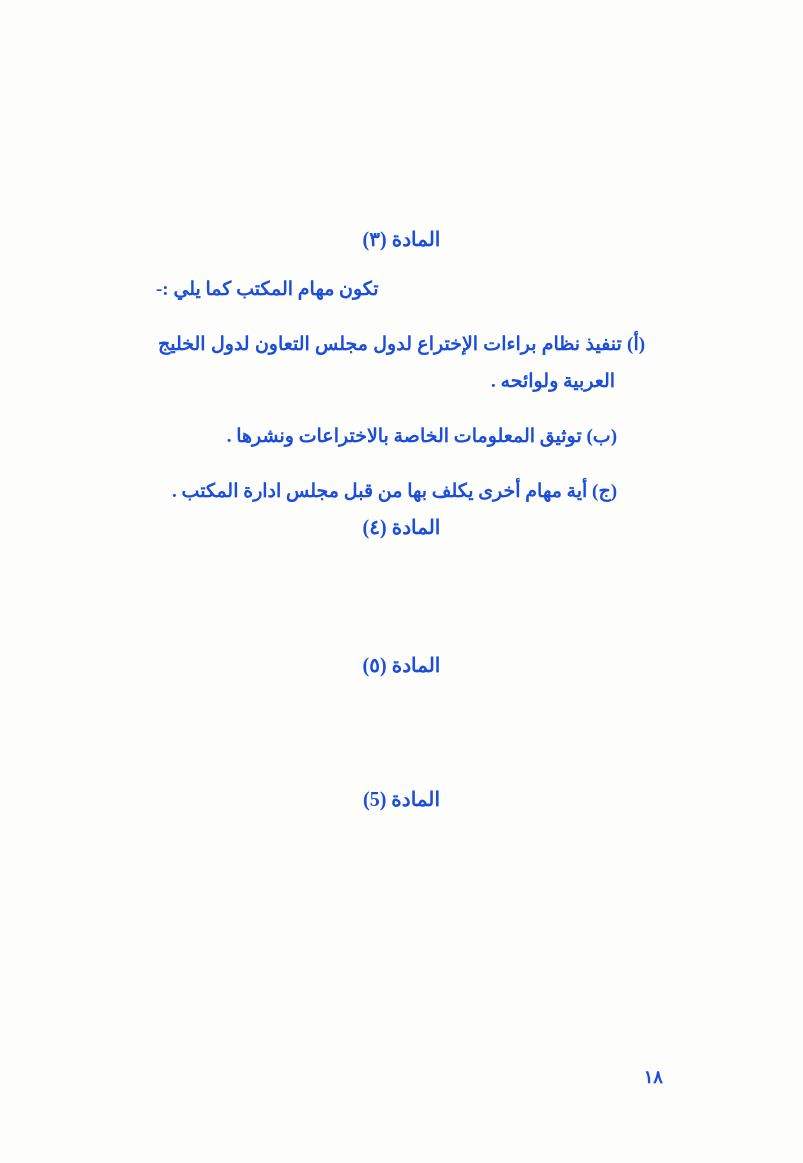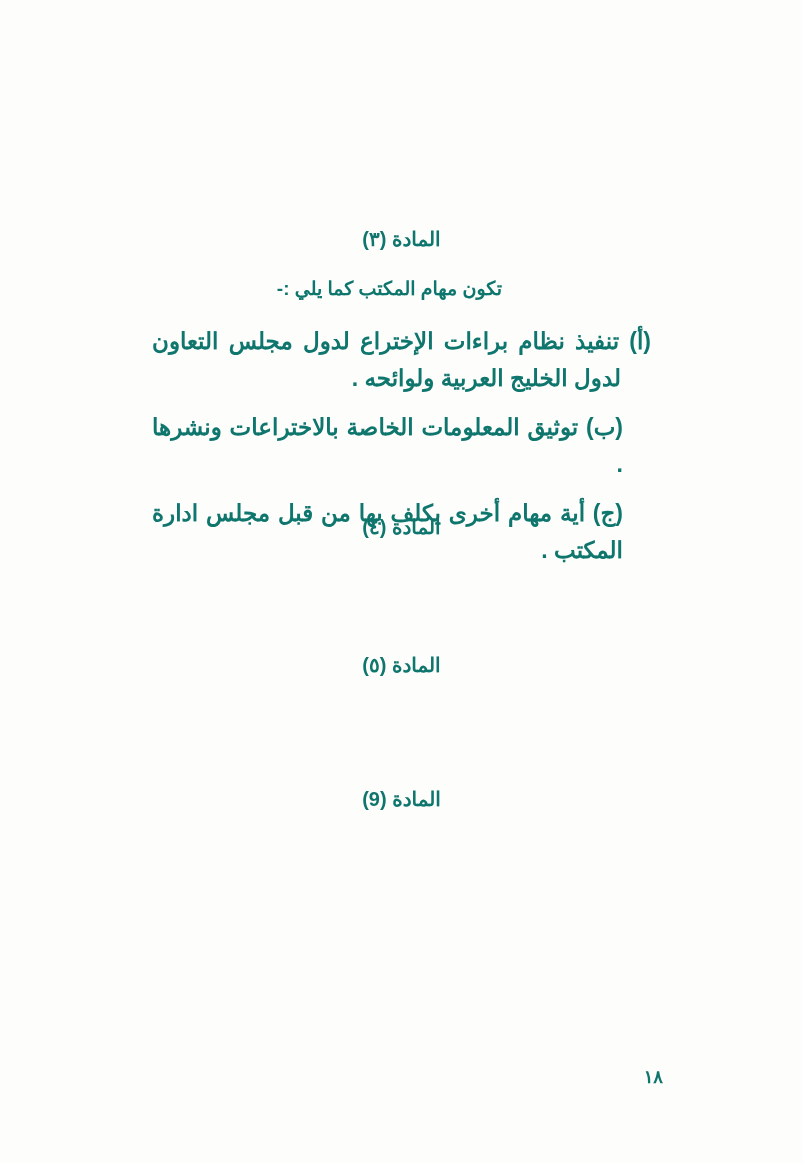--- a/index.html
+++ b/index.html
@@ -5,22 +5,22 @@
   html, body {
     margin: 0;
     padding: 0;
     background: #ffffff;
   }
   .page {
     position: relative;
     width: 803px;
     height: 1163px;
     background: #fdfdfb;
-    color: #0f766e;
-    font-family: Liberation Sans, sans-serif;
+    color: #1d4ed8;
+    font-family: Liberation Serif, serif;
     direction: rtl;
     overflow: hidden;
   }
   .article {
     position: absolute;
     right: 140px;
     width: 523px;
   }
   .article-heading {
     margin: 0 0 10px 0;
@@ -28,33 +28,33 @@
     font-size: 20px;
     font-weight: 700;
     line-height: 30px;
   }
   .article-intro {
     margin: 16px;
     font-size: 19px;
     font-weight: 700;
     line-height: 37px;
     text-indent: 24px;
-    text-align: center;
+    text-align: left;
   }
   .article-body {
     margin: 0;
     font-size: 19px;
     font-weight: 700;
     line-height: 37px;
     text-align: justify;
     text-indent: 14px;
   }
   .list-item {
-    margin: 12px;
-    font-size: 23px;
+    margin: 18px;
+    font-size: 19px;
     font-weight: 700;
     line-height: 37px;
     text-align: justify;
   }
   .list-item.hang {
     padding-right: 30px;
     text-indent: -30px;
   }
   .list-item.shifted {
     padding-right: 28px;
@@ -89,18 +89,18 @@
 
   <section class="article" id="article-4">
     <h2 class="article-heading">المادة (٤)</h2>
   </section>
 
   <section class="article" id="article-5">
     <h2 class="article-heading">المادة (٥)</h2>
   </section>
 
   <section class="article" id="article-6">
-    <h2 class="article-heading">المادة (9)</h2>
+    <h2 class="article-heading">المادة (5)</h2>
   </section>
 
   <div class="page-number">١٨</div>
 
 </div>
 
 </body></html>

